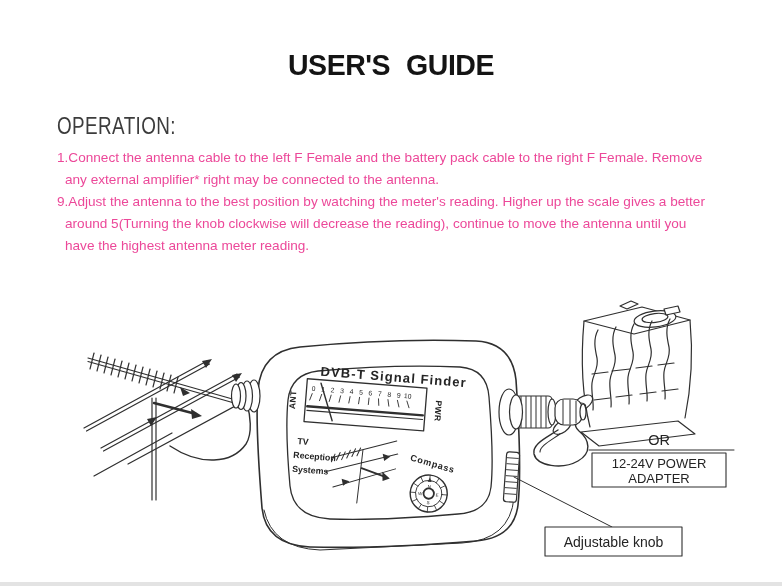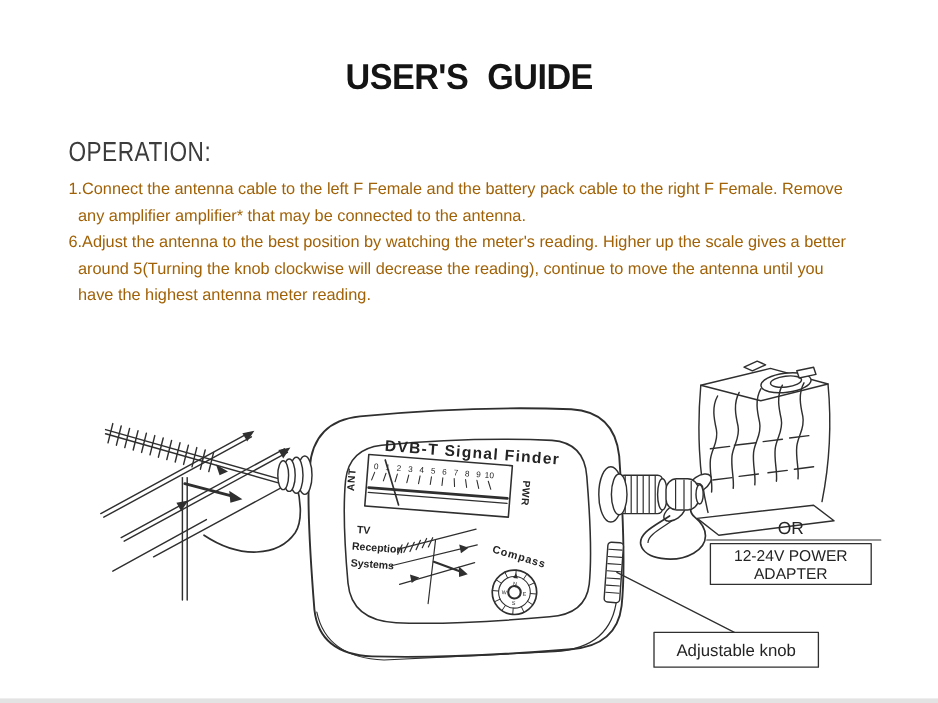--- a/index.html
+++ b/index.html
@@ -12,39 +12,39 @@
     font-size:30px;font-weight:700;color:#141414;letter-spacing:-0.5px;word-spacing:9px;
     transform:scaleX(0.95);
   }
   .operation{
     position:absolute;top:113px;left:57px;
     font-size:23px;font-weight:400;color:#3c3c3c;letter-spacing:0.5px;
     transform:scaleX(0.82);transform-origin:left top;
   }
   .instructions{
     position:absolute;top:147px;left:57px;width:710px;
-    font-size:13.6px;line-height:21.9px;color:#a16207;
+    font-size:13.6px;line-height:21.9px;color:#ec4899;
   }
   .instr-line{white-space:nowrap;}
   .cont{padding-left:8px;}
   svg text{font-family:"Liberation Sans", sans-serif;fill:#242424;}
   .bottom-edge{
     position:absolute;left:0;bottom:0;width:782px;height:4px;background:#e3e3e3;
   }
 </style>
 </head>
 <body>
 
 <div class="title">USER'S GUIDE</div>
 <div class="operation">OPERATION:</div>
 
 <div class="instructions">
   <div class="instr-line">1.Connect the antenna cable to the left F Female and the battery pack cable to the right F Female. Remove</div>
-  <div class="instr-line cont">any amplifier amplifier* that may be connected to the antenna.</div>
-  <div class="instr-line">6.Adjust the antenna to the best position by watching the meter's reading. Higher up the scale gives a better</div>
+  <div class="instr-line cont">any external amplifier* right may be connected to the antenna.</div>
+  <div class="instr-line">9.Adjust the antenna to the best position by watching the meter's reading. Higher up the scale gives a better</div>
   <div class="instr-line cont">around 5(Turning the knob clockwise will decrease the reading), continue to move the antenna until you</div>
   <div class="instr-line cont">have the highest antenna meter reading.</div>
 </div>
 
 <svg width="782" height="586" viewBox="0 0 782 586" style="position:absolute;left:0;top:0;" fill="none" stroke="#2f2f2f" stroke-width="1.2" stroke-linecap="round" stroke-linejoin="round">
 
   <g>
 
     <line x1="88" y1="358" x2="243" y2="402"></line>
     <line x1="88" y1="361.5" x2="243" y2="405.5"></line>

